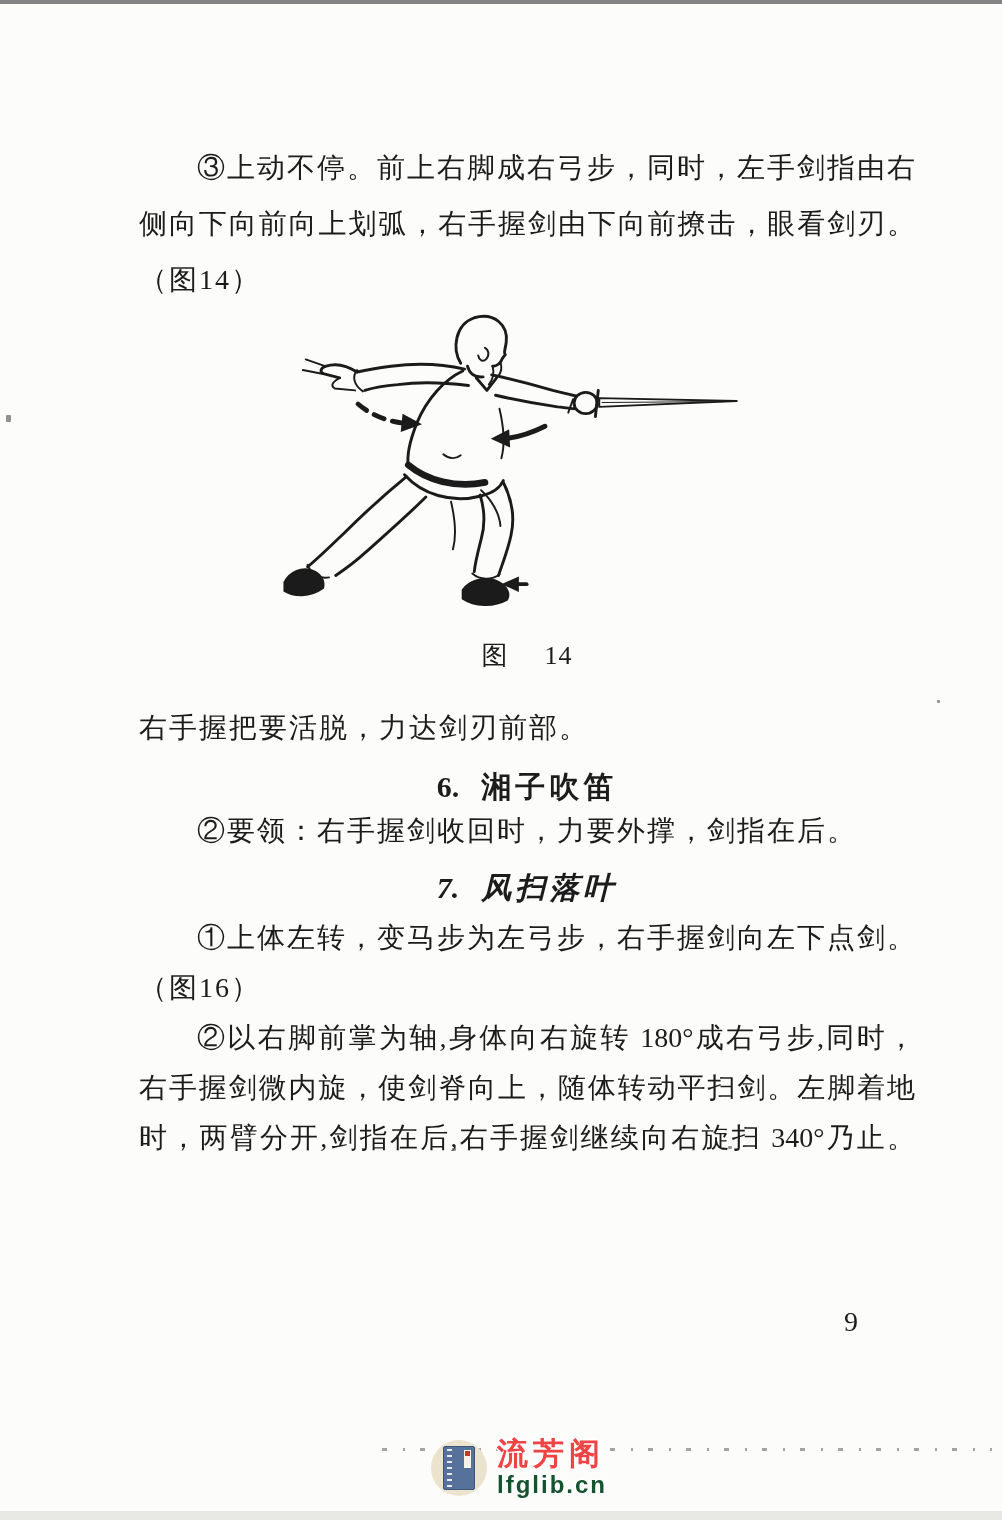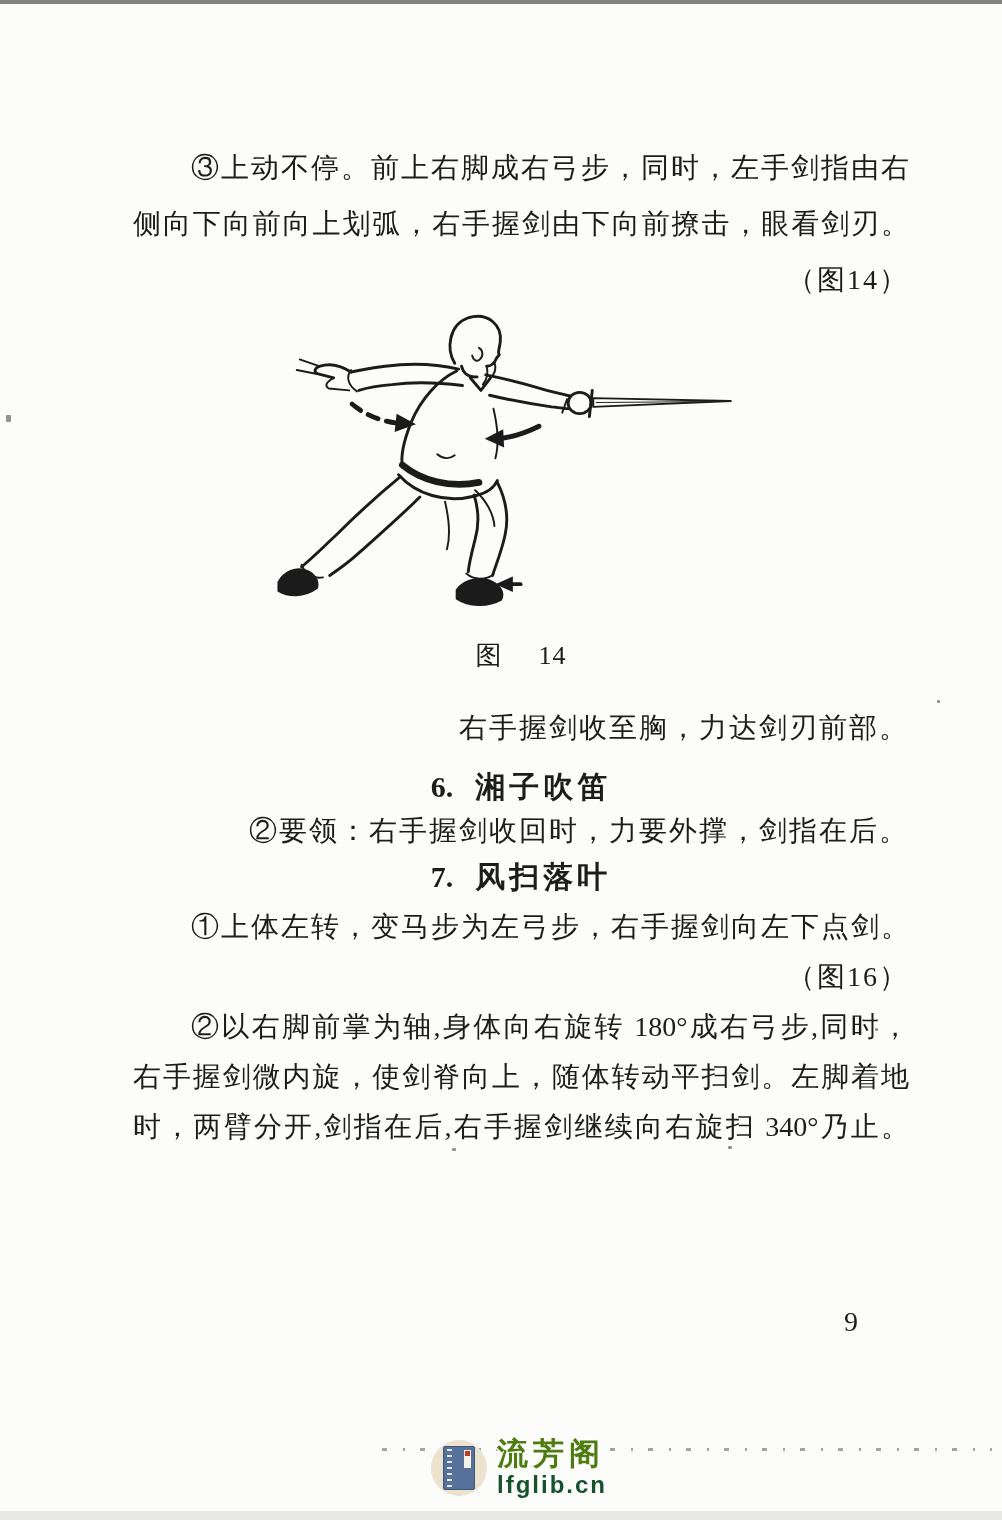--- a/index.html
+++ b/index.html
@@ -5,25 +5,25 @@
   html,body{margin:0;padding:0;background:#ffffff;}
   .page{
     position:relative;width:1002px;height:1520px;margin:0 auto;
     background:#fcfcfa;overflow:hidden;
     font-family:"Liberation Serif","DejaVu Serif",serif;
     color:#1c1c1c;
   }
   .scan-edge-top{position:absolute;top:0;left:0;width:100%;height:4px;background:#838383;}
   .scan-edge-bottom{position:absolute;bottom:0;left:0;width:100%;height:9px;background:#e8e8e5;}
 
-  .text-col{position:absolute;left:133px;top:140px;width:776px;}
+  .text-col{position:absolute;left:139px;top:140px;width:776px;}
 
   .para{margin:0;}
   .tline{
-    font-size:28px;line-height:56px;white-space:nowrap;text-align:right;
+    font-size:28px;line-height:56px;white-space:nowrap;
   }
   .para.tight .tline{line-height:50px;}
   .tline:not(.fill){letter-spacing:2px;}
   .tline.fill{
     white-space:normal;
     text-align:justify;text-align-last:justify;
     -moz-text-align-last:justify;
     text-justify:inter-character;
     word-break:break-all;
   }
@@ -37,21 +37,21 @@
     font-size:26px;letter-spacing:1px;
   }
   .fig-caption .cap-num{margin-left:36px;}
 
   .sec-heading{
     height:38px;line-height:38px;text-align:center;
     font-weight:700;font-size:30px;letter-spacing:4px;
   }
   .sec-heading .sec-num{margin-right:22px;letter-spacing:0;}
   .sh6{margin-top:12px;text-align:center;}
-  .sh7{margin-top:2px;}
+  .sh7{margin-top:13px;font-style:italic;}
   .mt30{margin-top:30px;}
   .mt14{margin-top:14px;}
   .mt6{margin-top:6px;}
 
   .page-number{
     position:absolute;left:844px;top:1306px;
     font-size:28px;font-weight:400;
   }
 
   .watermark{
@@ -157,21 +157,21 @@
         <path d="M274,283 L262,283" stroke-width="4"></path>
         <path d="M266,275 L248,283 L266,291 Z" fill="#1b1b1b" stroke="none"></path>
       </svg>
     </div>
 
     <div class="fig-caption">
       <span class="cap-label">图</span><span class="cap-num">14</span>
     </div>
 
     <div class="para mt30">
-        <div class="tline">右手握剑收至胸，力达剑刃前部。</div>
+        <div class="tline">右手握把要活脱，力达剑刃前部。</div>
       </div>
 
     <div class="sec-heading sh6">
       <span class="sec-num">6.</span><span>湘子吹笛</span>
     </div>
 
 
     <div class="para tight">
         <div class="tline indent">②要领：右手握剑收回时，力要外撑，剑指在后。</div>
       </div>
@@ -200,21 +200,21 @@
   <div class="watermark">
     <div class="wm-logo" id="wmLogo" style="background: rgb(236, 227, 207);">
       <div class="wm-book" id="wmBook" style="background: rgb(86, 113, 154); border: 1px solid rgb(61, 85, 118);">
         <div class="stitch"></div>
         <div class="label">
             <i id="wmSeal" style="background: rgb(192, 58, 43);"></i>
           </div>
       </div>
     </div>
     <div class="wm-text">
-      <span class="wm-name" id="wmName" style="color: #4d7c0f;">流芳阁</span>
+      <span class="wm-name" id="wmName" style="color: #ef4444;">流芳阁</span>
       <span class="wm-url" id="wmUrl" style="color: #14532d;">lfglib.cn</span>
     </div>
   </div>
 
   <div class="speck" style="left:6px;top:415px;width:5px;height:7px;"></div>
   <div class="speck" style="left:452px;top:1148px;width:4px;height:3px;"></div>
   <div class="speck" style="left:728px;top:1146px;width:4px;height:3px;"></div>
   <div class="speck" style="left:875px;top:1028px;width:3px;height:3px;"></div>
   <div class="speck" style="left:937px;top:700px;width:3px;height:3px;"></div>
 

